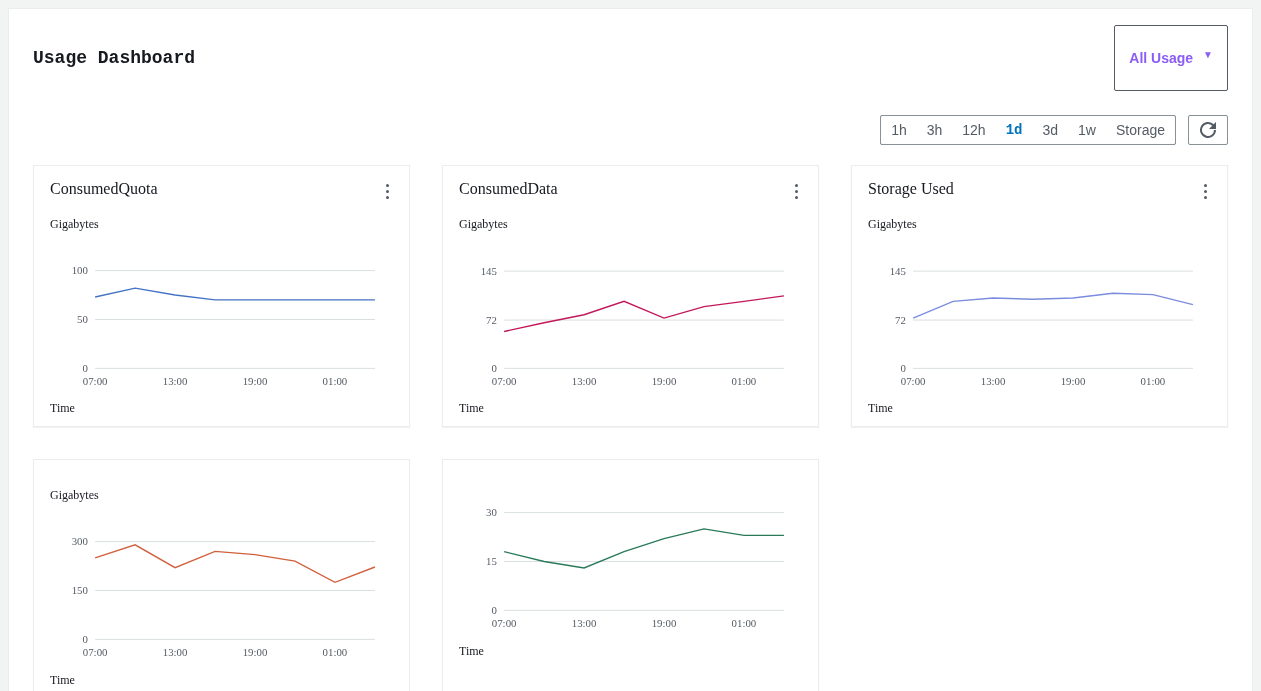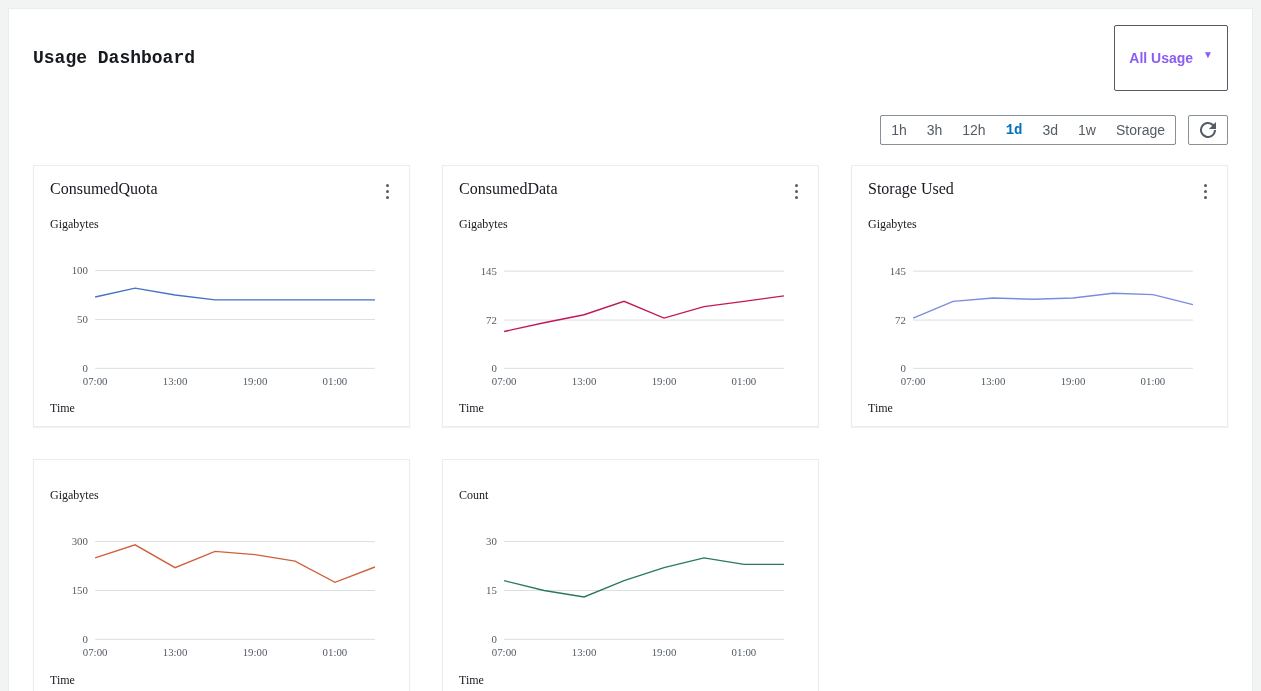--- a/index.html
+++ b/index.html
@@ -265,21 +265,20 @@
               <text x="50" y="158" text-anchor="middle" class="tick-label">07:00</text>
               <text x="138.57142857142856" y="158" text-anchor="middle" class="tick-label">13:00</text>
               <text x="227.14285714285714" y="158" text-anchor="middle" class="tick-label">19:00</text>
               <text x="315.7142857142857" y="158" text-anchor="middle" class="tick-label">01:00</text>
               <polyline points="50,49.72222222222223 94.28571428571428,35.27777777777777 138.57142857142856,60.55555555555554 182.85714285714286,42.5 227.14285714285714,46.111111111111114 271.42857142857144,53.33333333333334 315.7142857142857,76.80555555555556 360,59.83333333333333" class="series-line" stroke="#d1603d"></polyline>
             </svg>
           </div>
           <div class="xaxis-label">Time</div>
         </div>
         <div class="card">
-          <div class="yaxis-label">Count</div>
           <div class="chart-wrap">
             <svg class="chart-svg" viewBox="0 0 380 170">
               <line x1="50" x2="360" y1="140" y2="140" class="axis-line"></line>
               <text x="42" y="144" text-anchor="end" class="tick-label">0</text>
               <line x1="50" x2="360" y1="85.83333333333333" y2="85.83333333333333" class="axis-line"></line>
               <text x="42" y="89.83333333333333" text-anchor="end" class="tick-label">15</text>
               <line x1="50" x2="360" y1="31.666666666666657" y2="31.666666666666657" class="axis-line"></line>
               <text x="42" y="35.66666666666666" text-anchor="end" class="tick-label">30</text>
               <text x="50" y="158" text-anchor="middle" class="tick-label">07:00</text>
               <text x="138.57142857142856" y="158" text-anchor="middle" class="tick-label">13:00</text>

